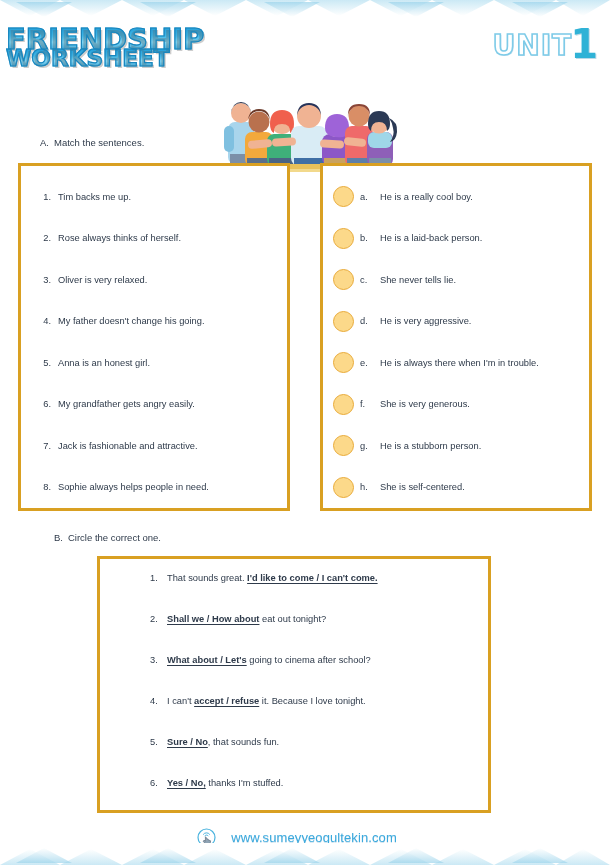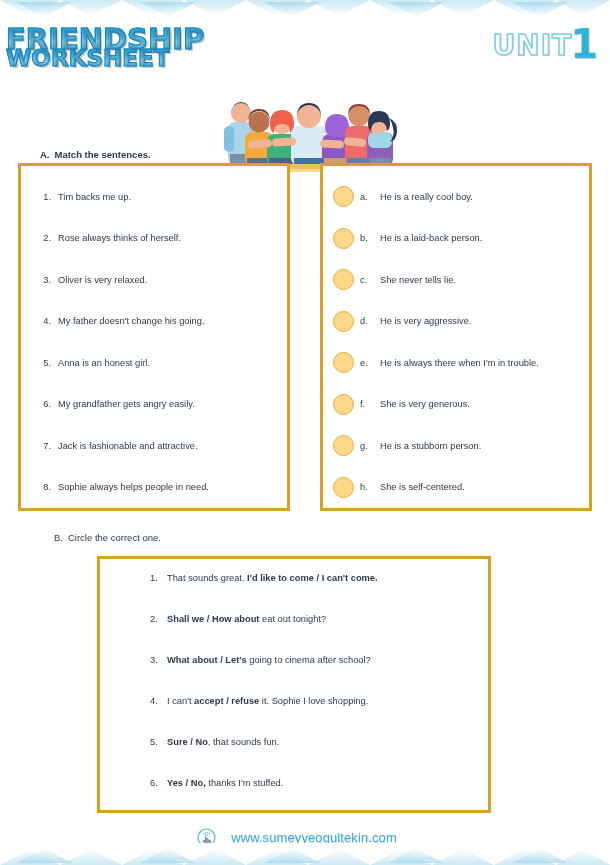--- a/index.html
+++ b/index.html
@@ -92,21 +92,21 @@
   .illustration svg { display: block; }
 
   
   .section-label {
     position: absolute;
     font-size: 9.5px;
     color: #2e3a4a;
     white-space: nowrap;
   }
   .section-label .letter { margin-right: 5px; }
-  .label-a { left: 40px; top: 149px; font-weight: bold; }
+  .label-a { left: 40px; top: 137px; }
   .label-b { left: 54px; top: 532px; }
 
   
   .gold-box {
     position: absolute;
     border: 3px solid #d9a022;
     background: #ffffff;
     box-sizing: border-box;
   }
   .box-a-left  { left: 18px;  top: 163px; width: 272px; height: 348px; }
@@ -166,20 +166,21 @@
     white-space: nowrap;
   }
   .row-b .marker {
     width: 17px;
     flex: 0 0 auto;
     color: #2e3a4a;
   }
   .row-b .text { flex: 1 1 auto; }
   .row-b .ch {
     font-weight: bold;
+    text-decoration: underline;
     text-underline-offset: 2px;
   }
 
   
   .footer {
     position: absolute;
     left: 0;
     right: 16px;
     bottom: 18px;
     display: flex;
@@ -413,21 +414,21 @@
         <div class="row-b">
           <span class="marker">2.</span>
           <span class="text"><span></span><span class="ch">Shall we / How about</span><span> eat out tonight?</span></span>
         </div>
         <div class="row-b">
           <span class="marker">3.</span>
           <span class="text"><span></span><span class="ch">What about / Let's</span><span> going to cinema after school?</span></span>
         </div>
         <div class="row-b">
           <span class="marker">4.</span>
-          <span class="text"><span>I can't </span><span class="ch">accept / refuse</span><span> it. Sophie I love shopping.</span></span>
+          <span class="text"><span>I can't </span><span class="ch">accept / refuse</span><span> it. Because I love tonight.</span></span>
         </div>
         <div class="row-b">
           <span class="marker">5.</span>
           <span class="text"><span></span><span class="ch">Sure / No</span><span>, that sounds fun.</span></span>
         </div>
         <div class="row-b">
           <span class="marker">6.</span>
           <span class="text"><span></span><span class="ch">Yes / No,</span><span> thanks I'm stuffed.</span></span>
         </div>
       </div>

